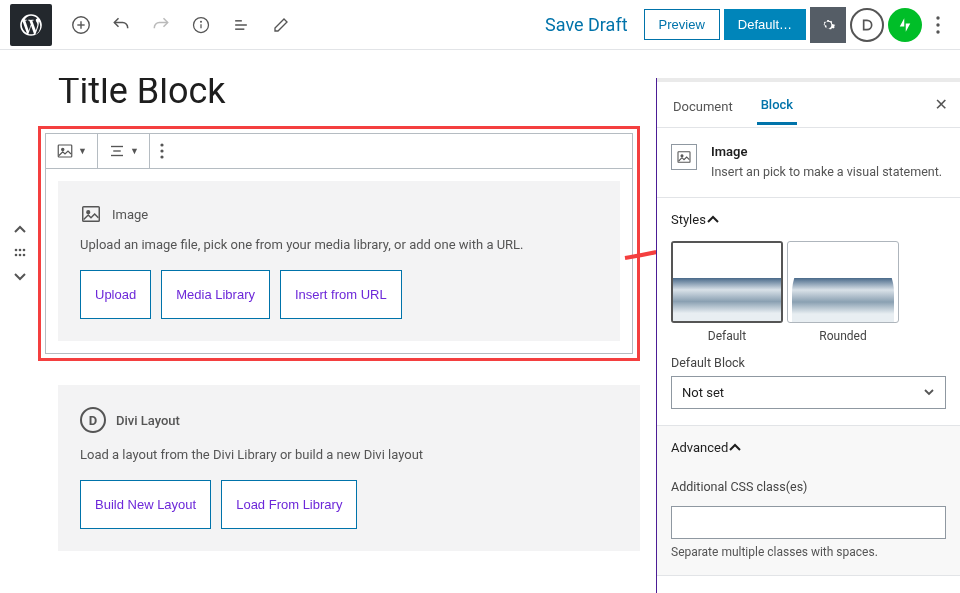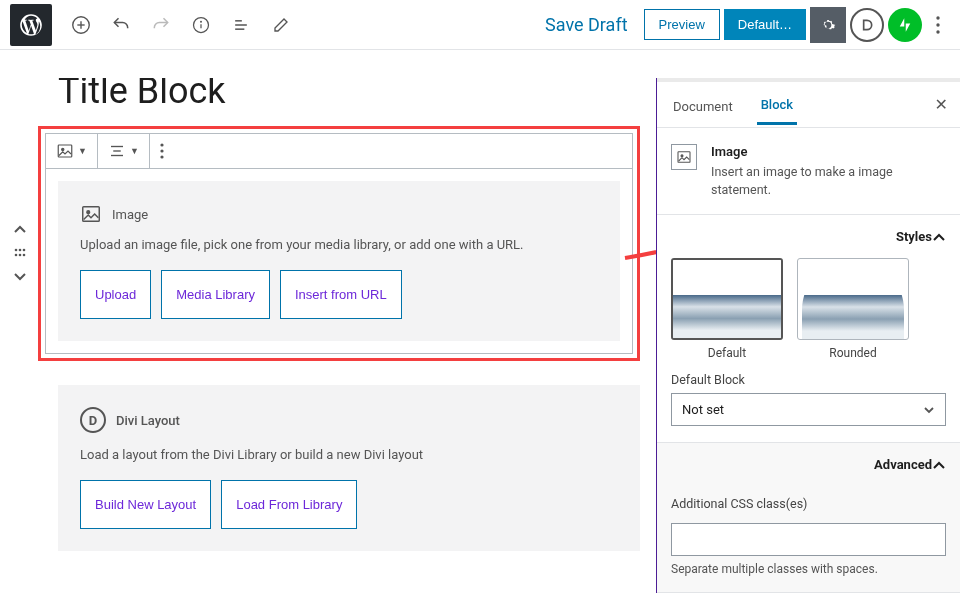--- a/index.html
+++ b/index.html
@@ -52,23 +52,23 @@
   .tab { color:#555; cursor:pointer; padding: 13px 4px 10px; }
   .tab.active { color:#0073aa; border-bottom: 3px solid #0073aa; font-weight:500; }
   .tab-close { margin-left:auto; cursor:pointer; color:#555; font-size:16px; }
 
   .panel-head { display:flex; gap:14px; padding: 16px 14px; border-bottom:1px solid #e2e4e7; }
   .panel-icon { width:26px; height:26px; border:1px solid #8f98a1; display:flex; align-items:center; justify-content:center; flex-shrink:0; }
   .panel-title { font-weight:600; margin-bottom:4px; }
   .panel-desc { color:#555; font-size:12.5px; line-height:1.4; }
 
   .panel-acc { border-bottom:1px solid #e2e4e7; }
-  .acc-head { display:flex; align-items:center; justify-content:flex-end; padding: 14px 14px; cursor:pointer; font-weight:700; }
+  .acc-head { display:flex; align-items:center; justify-content:flex-start; padding: 14px 14px; cursor:pointer; font-weight:400; }
   .acc-body { padding: 0 14px 16px; }
-  .styles-row { display:flex; gap:14px; margin-bottom:12px; }
+  .styles-row { display:flex; gap:4px; margin-bottom:12px; }
   .style-card { width:112px; text-align:center; cursor:pointer; }
   .style-card.sel .style-prev { border:2px solid #555; }
   .style-prev { width:100%; height:82px; border:1px solid #aeb5bc; border-radius:3px; overflow:hidden; display:flex; flex-direction:column; }
   .style-img { flex:1; background: linear-gradient(#fff 45%, #4a6a8a 45%, #d9e1e8 60%, #8aa0b2 75%, #e8eef2 90%); }
   .style-img.rnd { border-radius: 60px 60px 0 0; margin: 0 4px; }
   .style-label { font-size:12px; color:#444; margin-top:6px; }
   .field-label { font-size:12.5px; color:#444; margin-bottom:6px; }
   .select { width:100%; border:1px solid #8f98a1; padding:8px 10px; background:#fff; display:flex; justify-content:space-between; align-items:center; cursor:pointer; }
 
   .adv-body { padding: 10px 14px 16px; }
@@ -262,21 +262,21 @@
     <div class="panel-head">
       <div class="panel-icon">
         <svg width="16" height="16" viewBox="0 0 24 24" fill="none" stroke="#555" stroke-width="1.6">
             <rect x="3" y="4" width="18" height="16" rx="1"></rect>
             <circle cx="9" cy="10" r="1.5" fill="#555"></circle>
             <path d="M4 18l5-5 3 3 4-4 4 4"></path>
           </svg>
       </div>
       <div>
         <div class="panel-title">Image</div>
-        <div class="panel-desc">Insert an image to make a image statement.</div>
+        <div class="panel-desc">Insert an pick to make a visual statement.</div>
       </div>
     </div>
 
     <div class="panel-acc">
       <div class="acc-head">
         <span>Styles</span>
         <span>
             <svg width="14" height="10" viewBox="0 0 14 10" fill="none" stroke="#1e1e1e" stroke-width="2">
               <path d="M2 8l5-5 5 5"></path>
             </svg>

